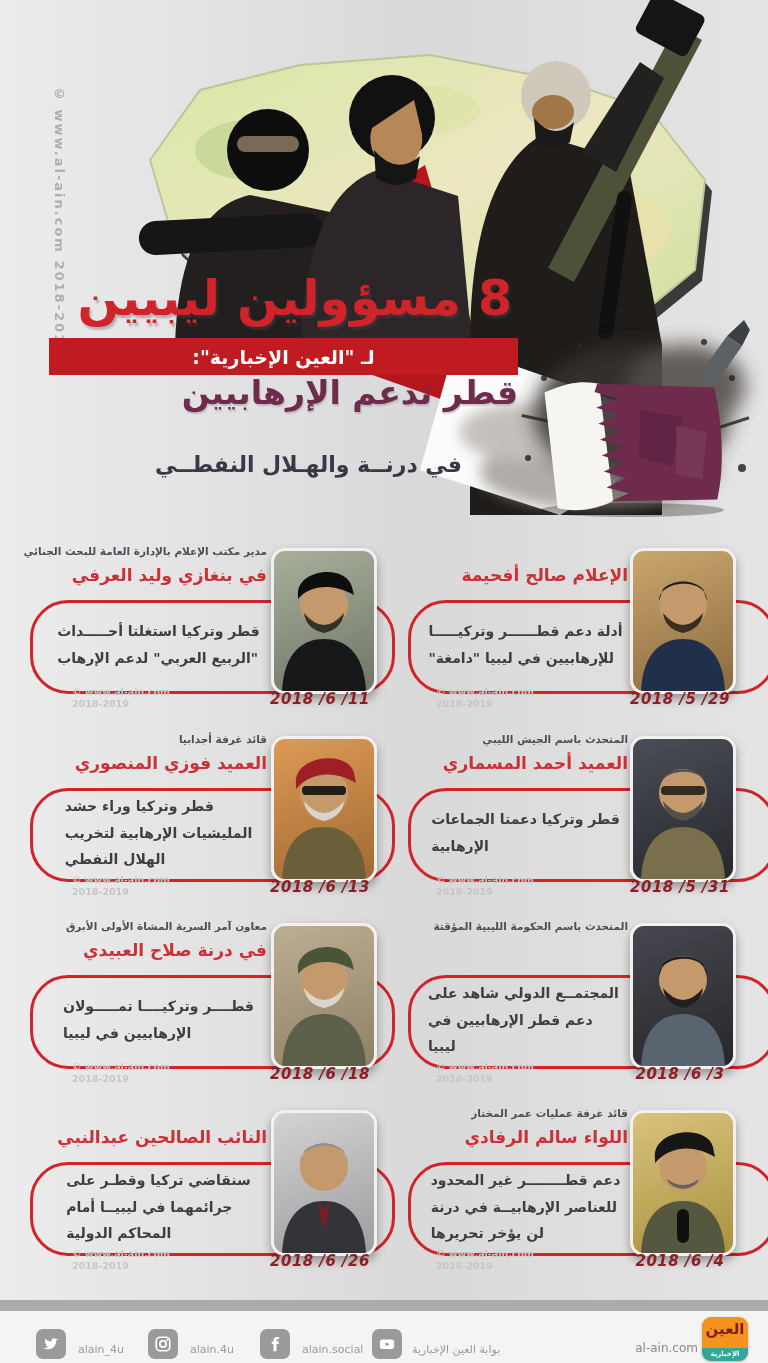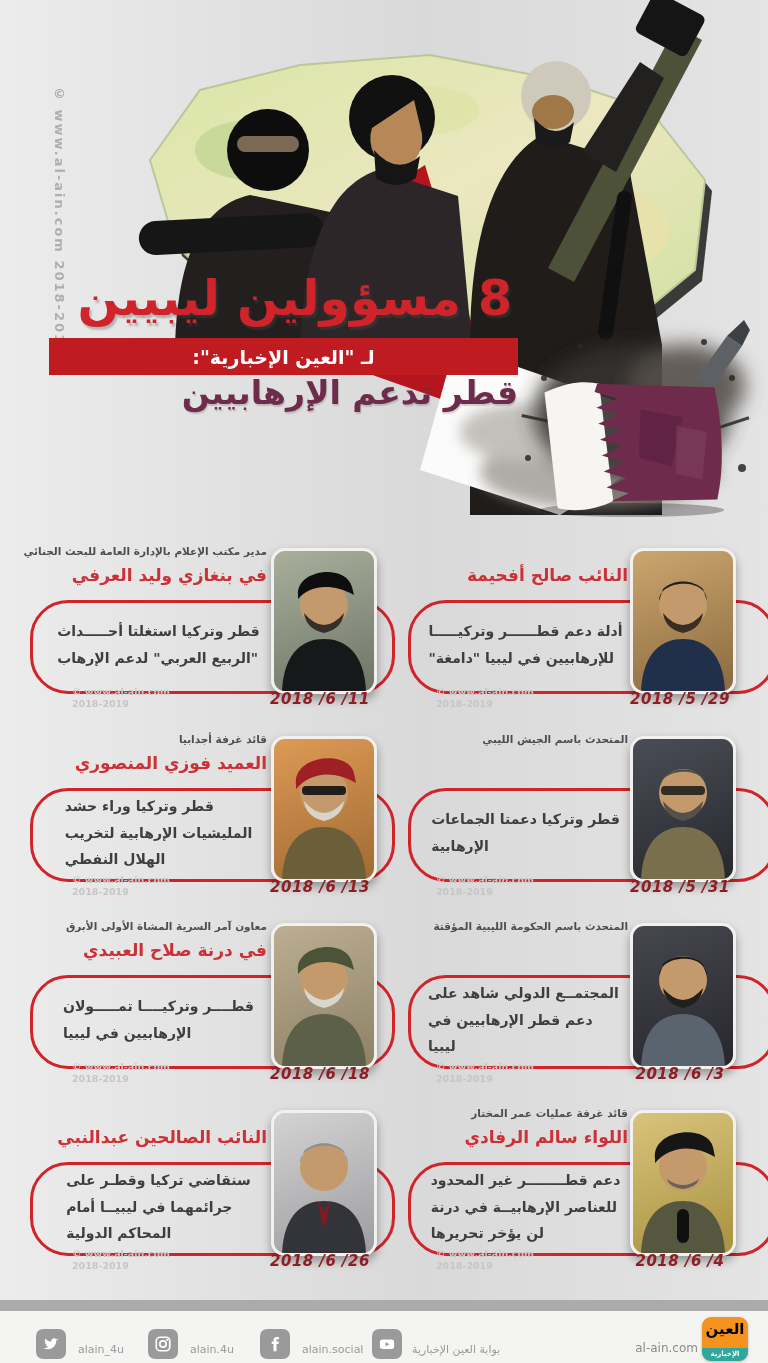--- a/index.html
+++ b/index.html
@@ -72,21 +72,21 @@
   .footer-strip{position:absolute;left:0;top:1300px;width:768px;height:11px;background:#ababab;}
   .footer{position:absolute;left:0;top:1311px;width:768px;height:52px;background:#f4f4f3;}
   .soc{position:absolute;top:18px;width:30px;height:30px;border-radius:7px;background:#9a9a9a;
     display:flex;align-items:center;justify-content:center;}
   .soc svg{display:block;}
   .soc-label{position:absolute;top:32px;font-size:11px;color:#9a9a9a;white-space:nowrap;}
   .soc-label.ar{direction:rtl;}
   .site{position:absolute;right:70px;top:30px;font-size:12px;color:#8a8a8a;}
   .logo{position:absolute;right:20px;top:6px;width:46px;height:44px;border-radius:9px;background:#f6921e;
     overflow:hidden;box-shadow:0 1px 3px rgba(0,0,0,.25);}
-  .logo-main{position:absolute;left:0;top:3px;width:46px;text-align:center;direction:rtl;color:#000000;
+  .logo-main{position:absolute;left:0;top:3px;width:46px;text-align:center;direction:rtl;color:#7f1d1d;
     font-size:15px;font-weight:bold;}
   .logo-band{position:absolute;left:0;bottom:0;width:46px;height:13px;background:#2fa79c;color:#ffffff;
     font-size:7px;font-weight:bold;text-align:center;line-height:13px;direction:rtl;}
 </style>
 </head>
 <body>
 
 <div class="poster">
 
   <div class="hero">
@@ -139,20 +139,21 @@
       </g>
     </svg>
     <div class="wm-vert">© www.al-ain.com 2018-2019</div>
   </div>
 
   <div class="big-title">8 مسؤولين ليبيين</div>
   <div class="band">
     <span class="band-text">لـ "العين الإخبارية":</span>
   </div>
   <div class="headline">قطر تدعم الإرهابيين</div>
+  <div class="subheadline">في درنــة والهـلال النفطــي</div>
 
   <svg class="flag-splash" width="276" height="200" viewBox="0 0 276 200">
     <g filter="url(#soft2)" opacity=".9">
       <ellipse cx="140" cy="95" rx="98" ry="68" fill="#35322f"></ellipse>
       <ellipse cx="195" cy="68" rx="58" ry="42" fill="#55504b"></ellipse>
     </g>
     <defs>
         <filter id="soft2" x="-40%" y="-40%" width="180%" height="180%">
           <feGaussianBlur stdDeviation="10"></feGaussianBlur>
         </filter>
@@ -175,21 +176,21 @@
       <path d="M108,64 L225,74 C232,118 230,158 222,186 L116,182
                L134,175 L112,168 L132,160 L110,152 L131,144 L109,136 L130,128 L108,120
                L129,112 L107,104 L128,96 L106,88 L127,80 L105,72 Z" fill="#6f2b4b"></path>
       <polygon points="150,92 192,102 178,150 146,140" fill="#5c2140" opacity=".75"></polygon>
       <polygon points="185,110 215,118 208,165 182,158" fill="#804061" opacity=".6"></polygon>
     </g>
   </svg>
 
   <div class="card right row0">
     <div class="role"></div>
-    <div class="name">النائب صالح أفحيمة</div>
+    <div class="name">الإعلام صالح أفحيمة</div>
     <div class="bubble"></div>
     <div class="quote">أدلة دعم قطــــــر وتركيـــــا
 للإرهابيين في ليبيا "دامغة"</div>
     <div class="photo photo-1">
       <svg width="100" height="140" viewBox="0 0 100 140">
         <circle class="skin" cx="50" cy="54" r="24"></circle>
         <path class="hair" d="M26,50 C26,28 74,26 74,50 L70,38 C60,28 40,28 30,38 Z"></path>
         <path class="beard" d="M30,62 Q50,86 70,62 Q68,78 50,82 Q32,78 30,62"></path>
         <rect class="glasses" x="28" y="47" width="44" height="9" rx="4"></rect>
         <path class="hat" d="M24,44 C22,18 72,12 78,36 L80,44 C58,32 36,34 24,48 Z"></path>
@@ -215,20 +216,21 @@
         <path class="uni" d="M8,140 C10,100 30,88 50,88 C70,88 90,100 92,140 Z"></path>
       </svg>
     </div>
     <div class="date">2018 /6 /11</div>
     <div class="wm">© www.al-ain.com
 2018-2019</div>
   </div>
 
   <div class="card right row1">
     <div class="role">المتحدث باسم الجيش الليبي</div>
+    <div class="name">العميد أحمد المسماري</div>
     <div class="bubble"></div>
     <div class="quote">قطر وتركيا دعمتا الجماعات
 الإرهابية</div>
     <div class="photo photo-3">
       <svg width="100" height="140" viewBox="0 0 100 140">
         <circle class="skin" cx="50" cy="54" r="24"></circle>
         <path class="hair" d="M26,50 C26,28 74,26 74,50 L70,38 C60,28 40,28 30,38 Z"></path>
         <path class="beard" d="M30,62 Q50,86 70,62 Q68,78 50,82 Q32,78 30,62"></path>
         <rect class="glasses" x="28" y="47" width="44" height="9" rx="4"></rect>
         <path class="uni" d="M8,140 C10,100 30,88 50,88 C70,88 90,100 92,140 Z"></path>

